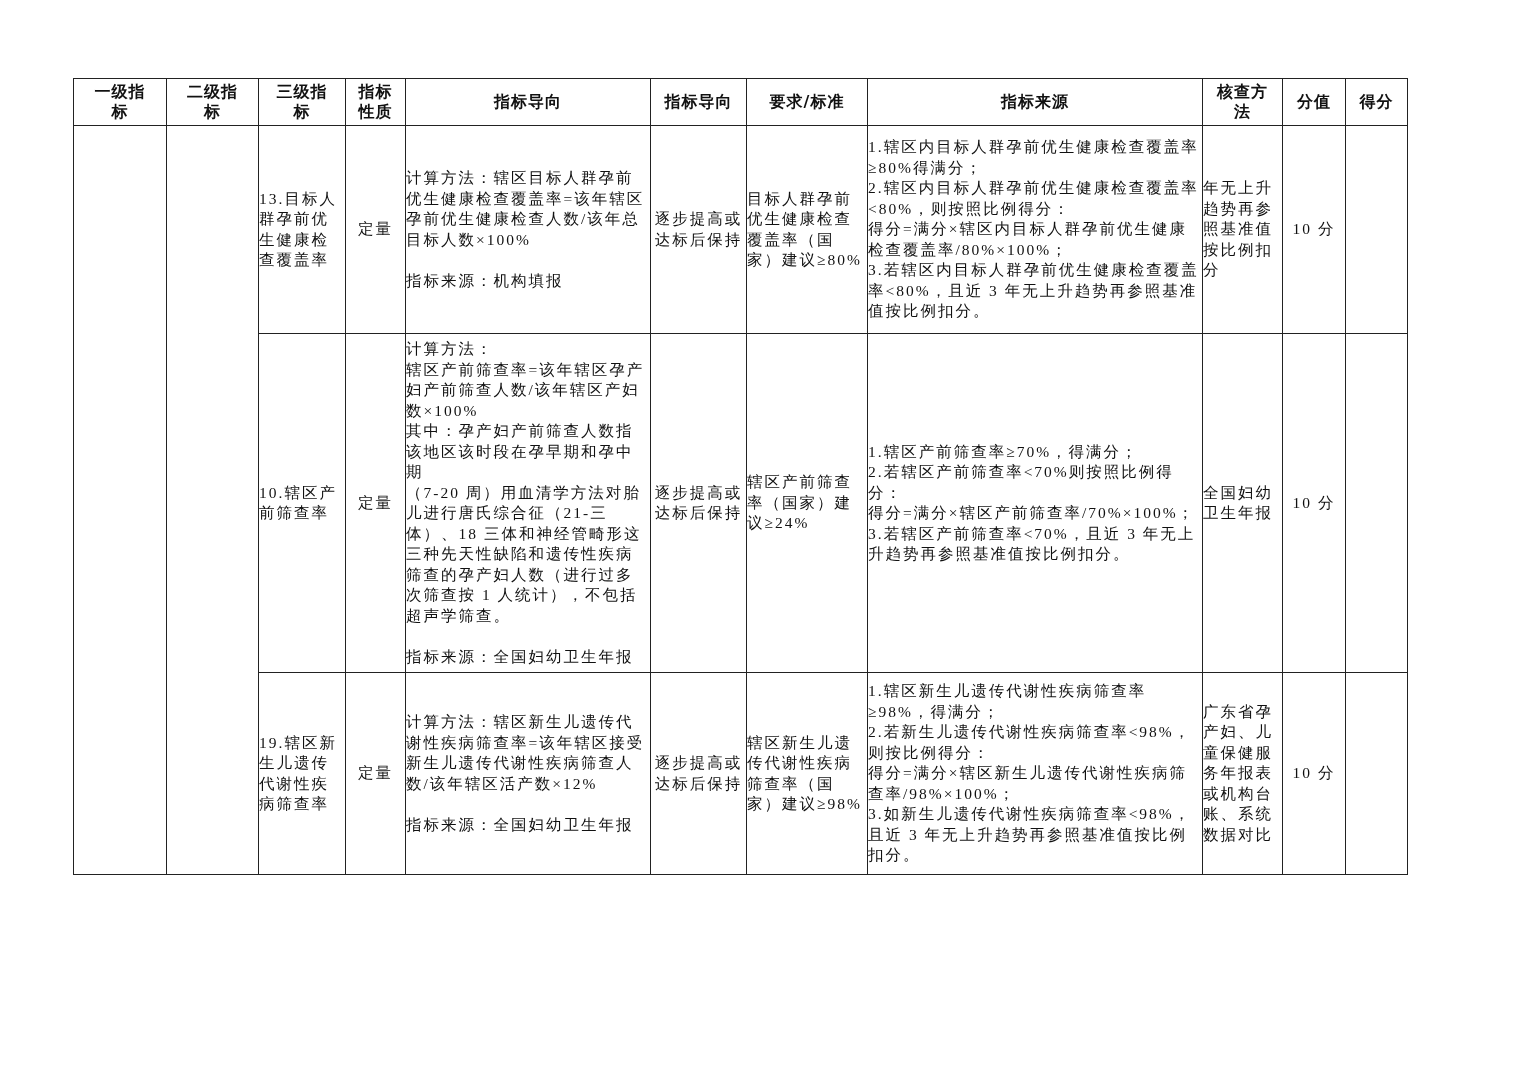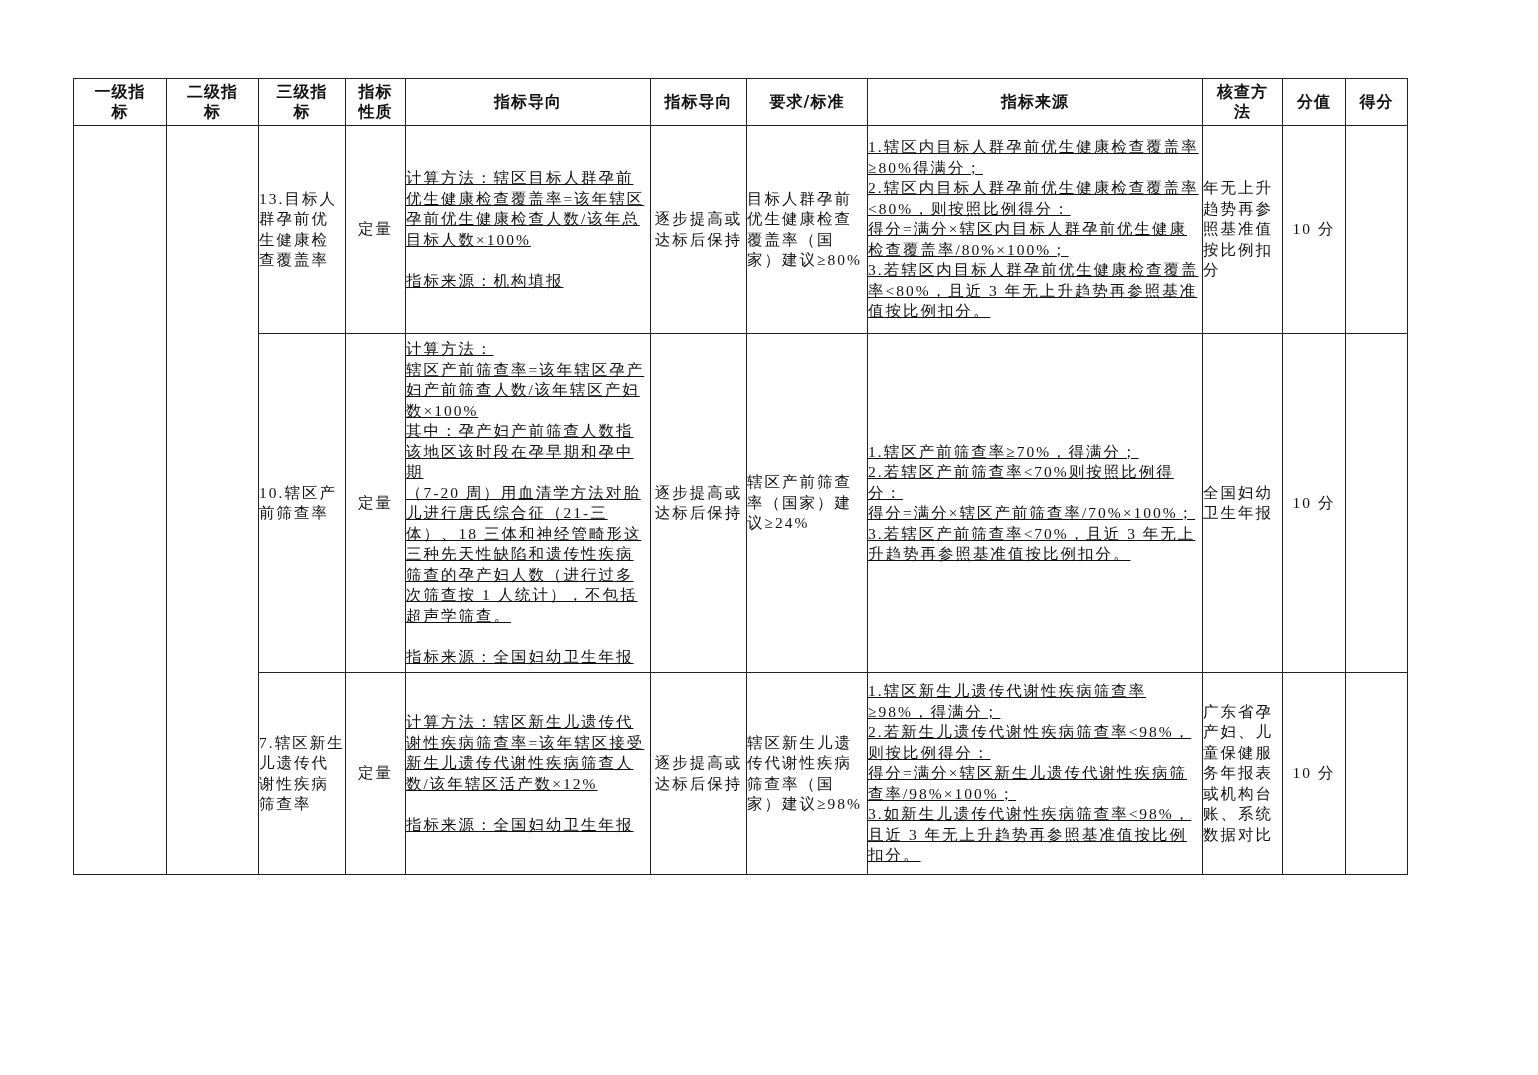--- a/index.html
+++ b/index.html
@@ -10,22 +10,22 @@
   table.grid td, table.grid th { border: 1.3px solid #222; padding: 0; vertical-align: middle; }
   th { font-weight: bold; font-size: 16px; line-height: 20px; text-align: center; height: 46px;
        font-family: "DejaVu Sans", "Liberation Sans", sans-serif; letter-spacing: 1px; }
   td { font-size: 15.5px; line-height: 20.5px; letter-spacing: 2px; }
   .cell-text { white-space: pre-line; padding: 0 10px; }
   .center { text-align: center; }
   .narrow { padding: 0 12px; word-break: break-all; }
   .r1 { height: 208px; }
   .r2 { height: 339px; }
   .r3 { height: 202px; }
-  .desc { padding: 0 10px; text-decoration: underline; }
-  .rule { padding: 0 10px; text-decoration: underline; }
+  .desc { padding: 0 10px; }
+  .rule { padding: 0 10px; }
 </style>
 </head>
 <body>
 
 <table class="grid">
   <colgroup>
     <col style="width:93px">
       <col style="width:92px">
       <col style="width:87px">
       <col style="width:60px">
@@ -89,21 +89,21 @@
       <td class="narrow">辖区产前筛查率（国家）建议≥24%</td>
       <td class="cell-text rule">1.辖区产前筛查率≥70%，得满分；
 2.若辖区产前筛查率&lt;70%则按照比例得分：
 得分=满分×辖区产前筛查率/70%×100%；
 3.若辖区产前筛查率&lt;70%，且近 3 年无上升趋势再参照基准值按比例扣分。</td>
       <td class="narrow">全国妇幼卫生年报</td>
       <td class="center">10 分</td>
       <td></td>
     </tr>
     <tr class="r3">
-      <td class="narrow">7.辖区新生儿遗传代谢性疾病筛查率</td>
+      <td class="narrow">19.辖区新生儿遗传代谢性疾病筛查率</td>
       <td class="center">定量</td>
       <td class="cell-text desc">计算方法：辖区新生儿遗传代谢性疾病筛查率=该年辖区接受新生儿遗传代谢性疾病筛查人数/该年辖区活产数×12%
 
 指标来源：全国妇幼卫生年报</td>
       <td class="center narrow">逐步提高或达标后保持</td>
       <td class="narrow">辖区新生儿遗传代谢性疾病筛查率（国家）建议≥98%</td>
       <td class="cell-text rule">1.辖区新生儿遗传代谢性疾病筛查率≥98%，得满分；
 2.若新生儿遗传代谢性疾病筛查率&lt;98%，则按比例得分：
 得分=满分×辖区新生儿遗传代谢性疾病筛查率/98%×100%；
 3.如新生儿遗传代谢性疾病筛查率&lt;98%，且近 3 年无上升趋势再参照基准值按比例扣分。</td>

